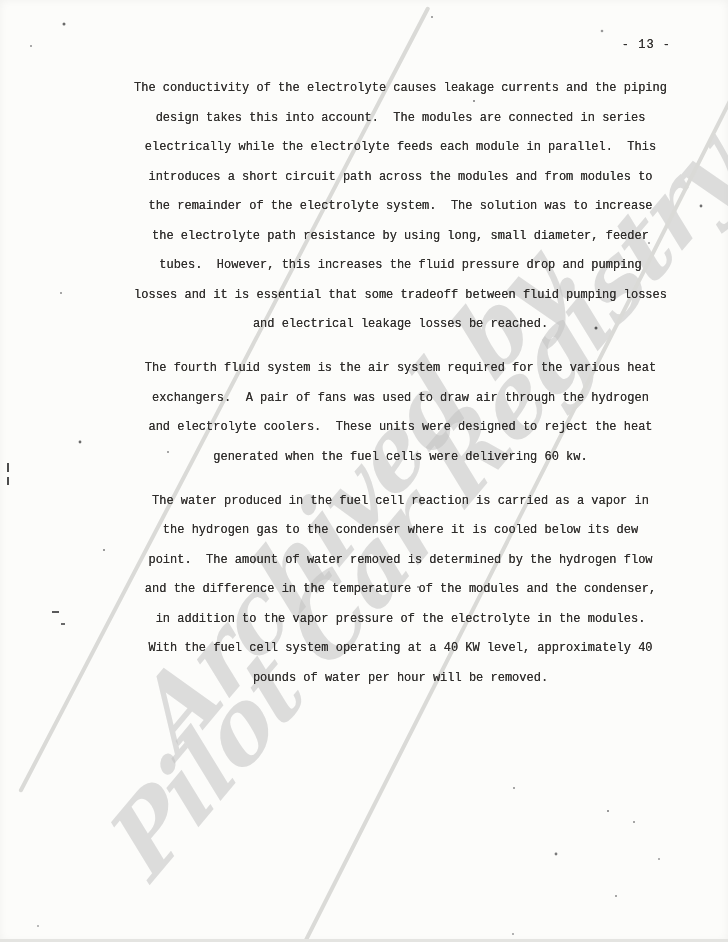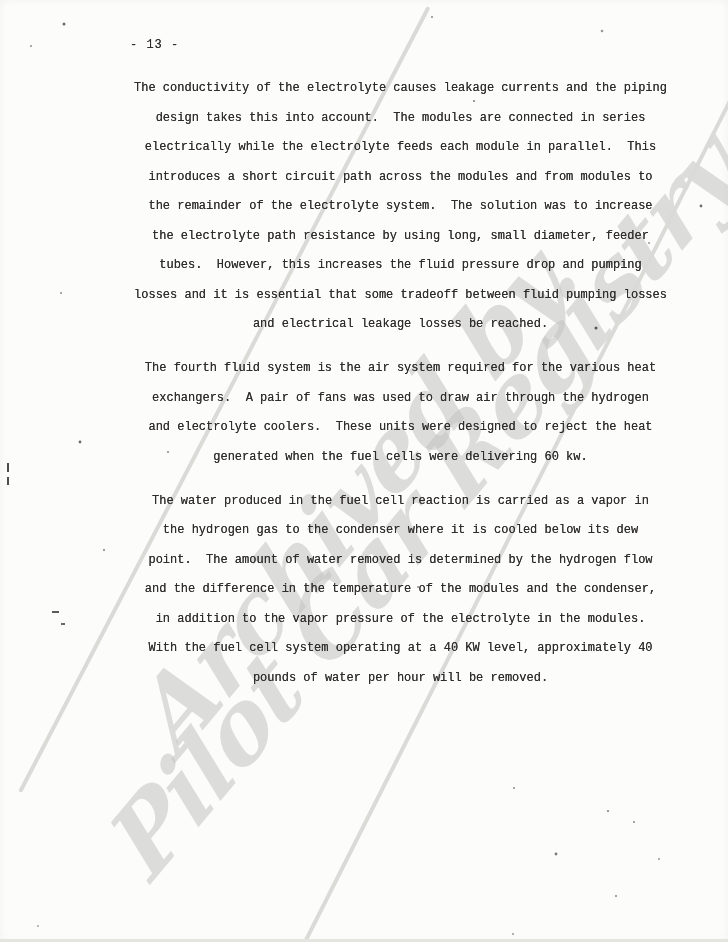--- a/index.html
+++ b/index.html
@@ -71,21 +71,21 @@
     position:absolute;
     left:130px;top:38px;
     width:541px;
     z-index:2;
     font-size:12px;
     line-height:29.5px;
     color:var(--ink);
     text-shadow:0 0 0.6px rgba(47,45,43,0.85);
   }
   .page-number{
-    text-align:left;
+    text-align:right;
     line-height:15px;
     margin-bottom:21px;
     letter-spacing:1px;
   }
   .para{
     white-space:pre-wrap;
     margin:0 0 14.5px 0;
     text-align:center;
   }
   

